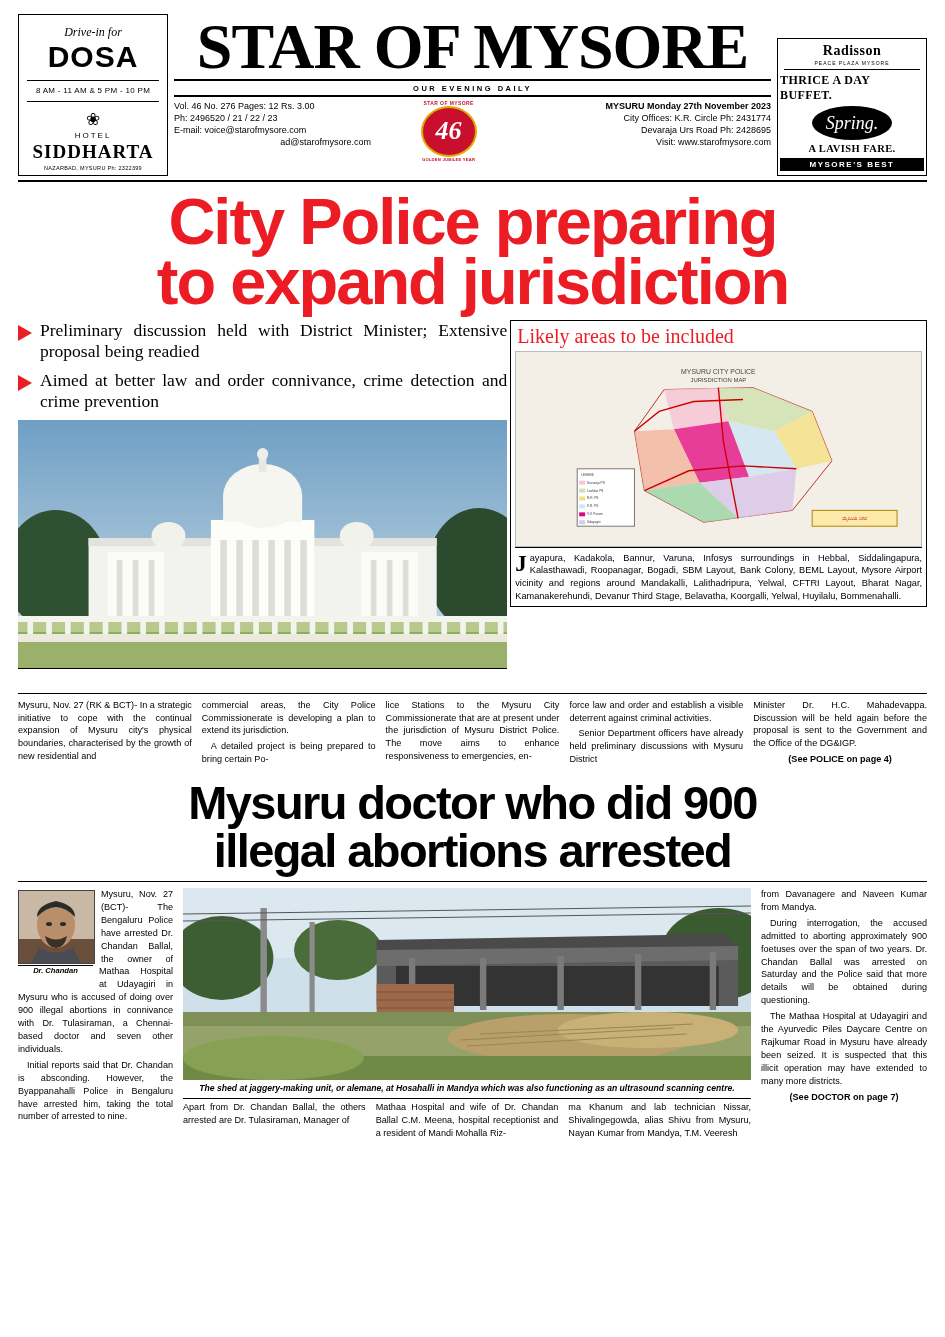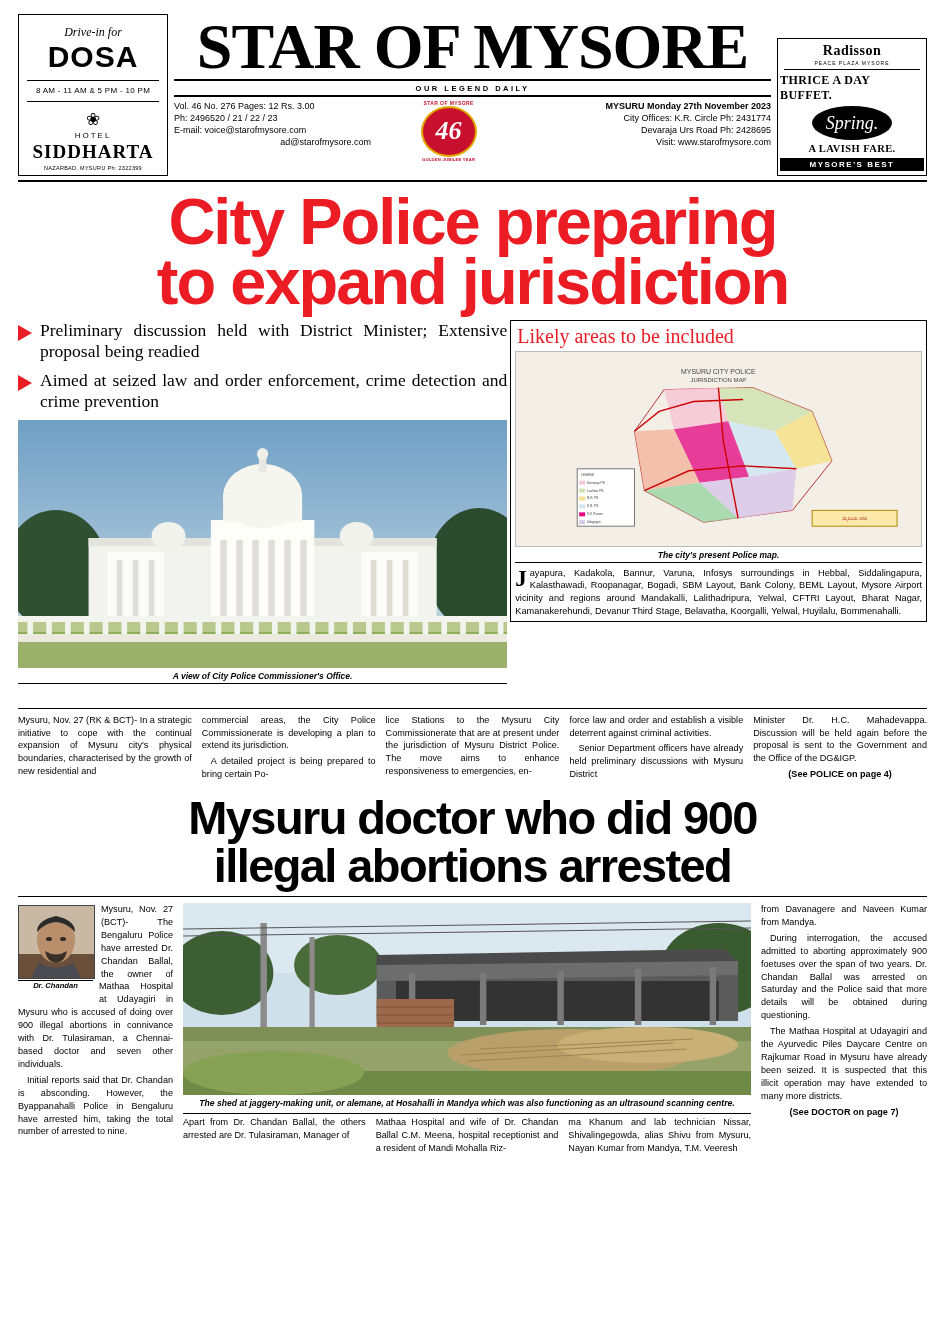--- a/index.html
+++ b/index.html
@@ -103,21 +103,21 @@
       <div class="ad-hotel">HOTEL</div>
       <div class="ad-sid">SIDDHARTA</div>
       <div class="ad-sid-sub">NAZARBAD, MYSURU   Ph: 2322399</div>
     </div>
 
     <div class="center-col">
       <div class="title-wrap">
         <div class="paper-title">STAR OF MYSORE</div>
       </div>
       <div class="rule-thick"></div>
-      <div class="evening">OUR LEGEND DAILY</div>
+      <div class="evening">OUR EVENING DAILY</div>
       <div class="rule-thick"></div>
       <div class="info-row">
         <div class="info-left">
           <div>Vol. 46   No. 276   Pages: 12    Rs. 3.00</div>
           <div>Ph: 2496520 / 21 / 22 / 23</div>
           <div>E-mail: voice@starofmysore.com</div>
           <div style="text-align:right;padding-right:18px;">ad@starofmysore.com</div>
         </div>
         <div class="info-mid">
           <div class="emblem">
@@ -153,21 +153,21 @@
 
   <div class="lead-body">
 
     <div class="lead-left">
       <div class="bullet-row">
         <div class="tri"></div>
         <div class="bullet-txt">Preliminary discussion held with District Minister; Extensive proposal being readied</div>
       </div>
       <div class="bullet-row">
         <div class="tri"></div>
-        <div class="bullet-txt">Aimed at seized law and order enforcement, crime detection and crime prevention</div>
+        <div class="bullet-txt">Aimed at better law and order connivance, crime detection and crime prevention</div>
       </div>
 
       <div class="photo" style="height:248px;">
         <svg viewBox="0 0 520 248" preserveAspectRatio="none" width="100%" height="100%">
           <defs>
             <linearGradient id="sky" x1="0" y1="0" x2="0" y2="1">
               <stop offset="0%" stop-color="#6f9fc4"></stop>
                 <stop offset="100%" stop-color="#cddde8"></stop>
             </linearGradient>
           </defs>
@@ -237,21 +237,20 @@
               <rect x="430" y="200" width="6" height="16"></rect>
             <rect x="450" y="200" width="6" height="16"></rect>
               <rect x="470" y="200" width="6" height="16"></rect>
             <rect x="490" y="200" width="6" height="16"></rect>
               <rect x="510" y="200" width="6" height="16"></rect>
           </g>
           <rect x="0" y="214" width="520" height="8" fill="#eceadf"></rect>
           <rect x="0" y="222" width="520" height="26" fill="#9bb06a"></rect>
         </svg>
       </div>
-      <div class="cap">A view of City Police Commissioner's Office.</div>
       <div class="hr-thin"></div>
     </div>
 
     <div class="lead-right">
       <div class="likely-box">
         <div class="likely-title">Likely areas to be included</div>
         <div class="map-img">
           <svg viewBox="0 0 410 196" preserveAspectRatio="none" width="100%" height="100%">
             <rect width="410" height="196" fill="#f3efe6"></rect>
             <text x="205" y="22" font-size="7" text-anchor="middle" fill="#444" font-family="sans-serif">MYSURU CITY POLICE</text>
@@ -285,21 +284,20 @@
                 <rect x="64" y="154" width="6" height="4" fill="#cfe6f2"></rect>
               <text x="72" y="165">V.V. Puram</text>
                 <rect x="64" y="162" width="6" height="4" fill="#e4007f"></rect>
               <text x="72" y="173">Udayagiri</text>
                 <rect x="64" y="170" width="6" height="4" fill="#d9c7e8"></rect>
             </g>
             <rect x="300" y="160" width="86" height="16" fill="#fde9a9" stroke="#a80"></rect>
             <text x="343" y="170" font-size="5" text-anchor="middle" fill="#900" font-family="sans-serif">ಮೈಸೂರು ನಗರ</text>
           </svg>
         </div>
-        <div class="cap">The city's present Police map.</div>
         <div class="hr-thin"></div>
         <div class="likely-text">
           <span class="dropcap">J</span><span>ayapura, Kadakola, Bannur, Varuna, Infosys surroundings in Hebbal, Siddalingapura, Kalasthawadi, Roopanagar, Bogadi, SBM Layout, Bank Colony, BEML Layout, Mysore Airport vicinity and regions around Mandakalli, Lalithadripura, Yelwal, CFTRI Layout, Bharat Nagar, Kamanakerehundi, Devanur Third Stage, Belavatha, Koorgalli, Yelwal, Huyilalu, Bommenahalli.</span>
         </div>
       </div>
     </div>
   </div>
 
   <div class="cols4">
     <div class="col">

